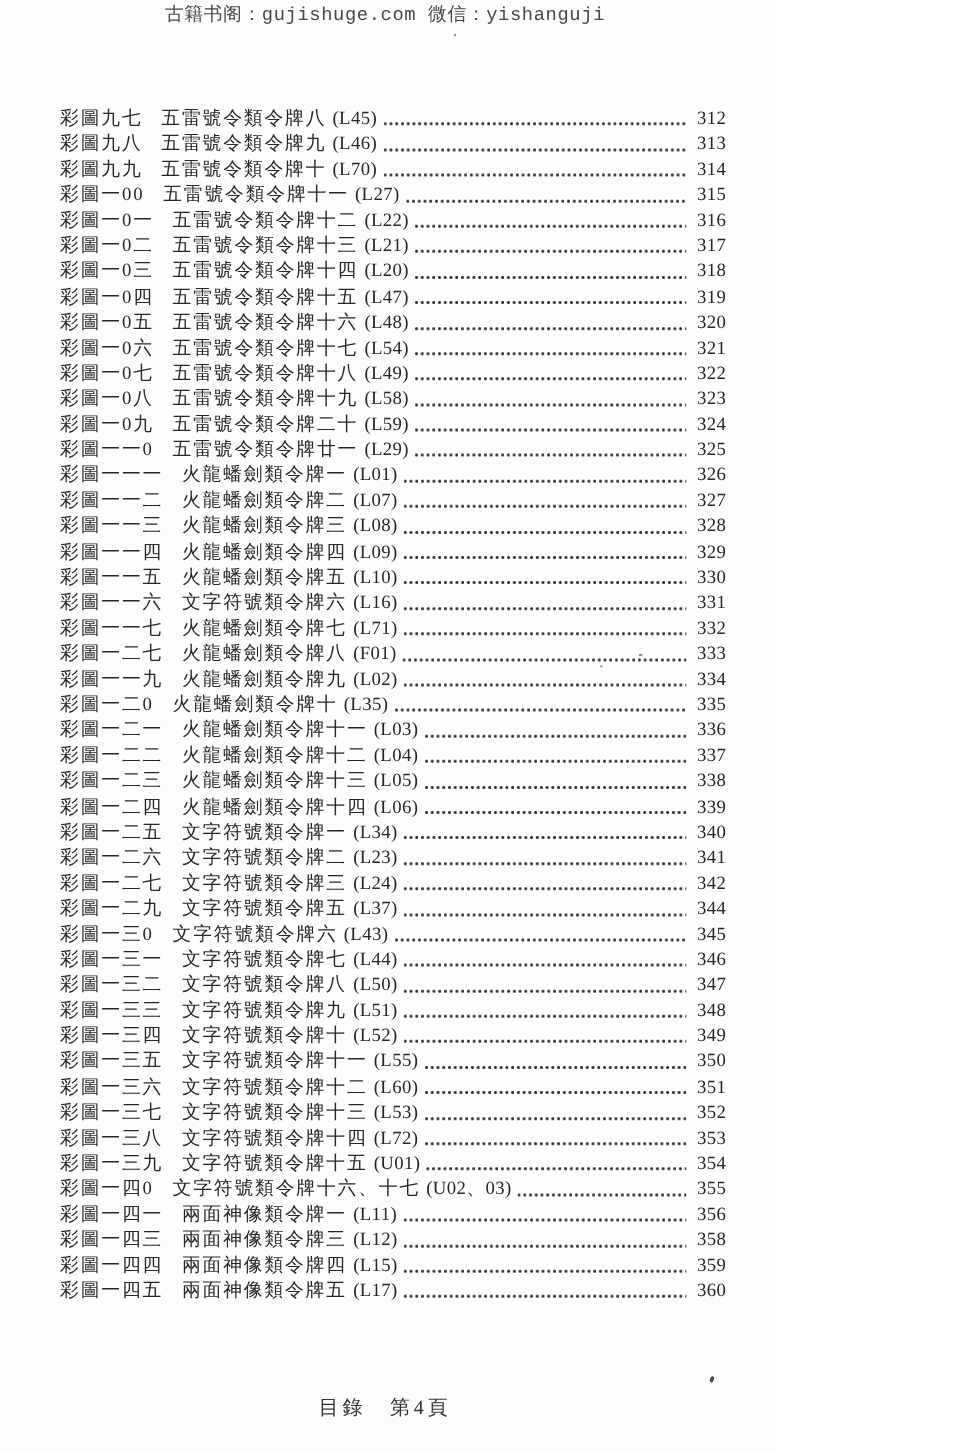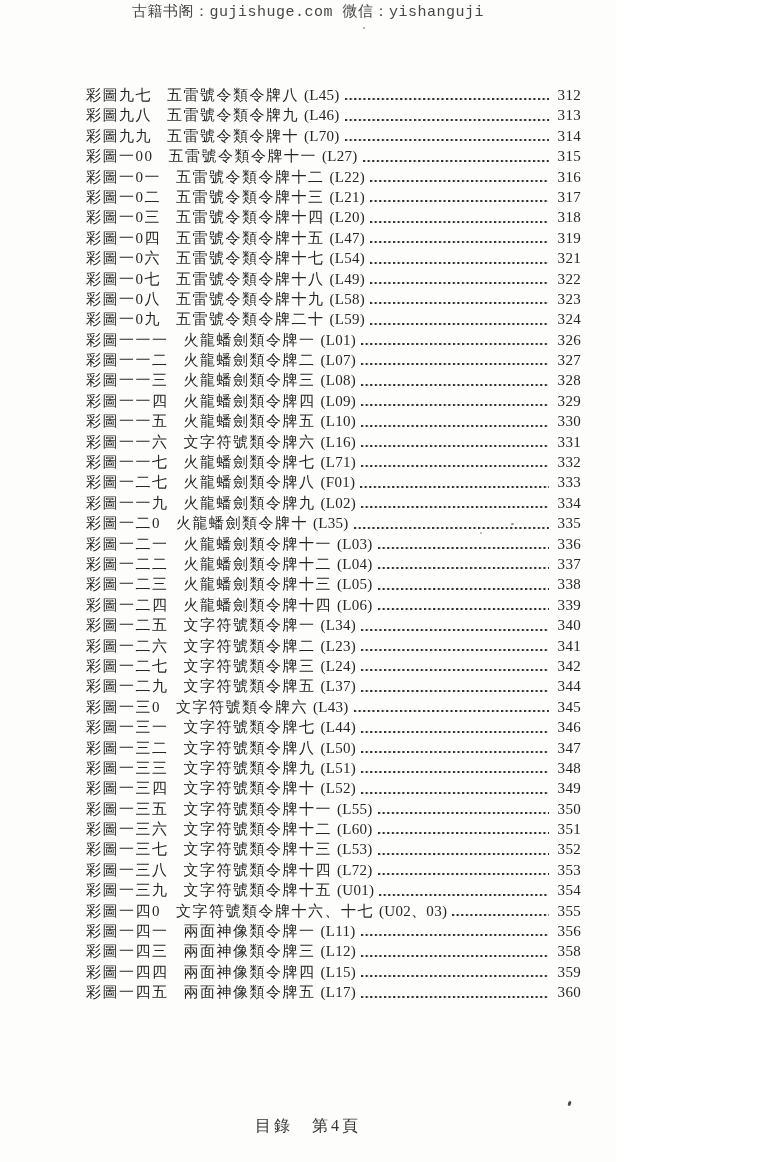--- a/index.html
+++ b/index.html
@@ -34,21 +34,20 @@
     left: 48px;
     right: 35px;
   }
   .toc-row {
     display: flex;
     align-items: center;
     height: 20.4px;
     font-size: 15px;
     line-height: 20.4px;
     white-space: nowrap;
-    margin-left: 38px;
   }
   .toc-label {
     letter-spacing: 1.5px;
     margin-right: 15px;
     flex: 0 0 auto;
   }
   .toc-title {
     letter-spacing: 1.5px;
     flex: 0 0 auto;
   }
@@ -150,20 +149,27 @@
       <span class="toc-page">318</span>
     </div>
       <div class="toc-row">
       <span class="toc-label">彩圖一0四</span>
       <span class="toc-title">五雷號令類令牌十五</span>
       <span class="toc-code">(L47)</span>
       <span class="dot-leader"></span>
       <span class="toc-page">319</span>
     </div>
       <div class="toc-row">
+      <span class="toc-label">彩圖一0五</span>
+      <span class="toc-title">五雷號令類令牌十六</span>
+      <span class="toc-code">(L48)</span>
+      <span class="dot-leader"></span>
+      <span class="toc-page">320</span>
+    </div>
+      <div class="toc-row">
       <span class="toc-label">彩圖一0六</span>
       <span class="toc-title">五雷號令類令牌十七</span>
       <span class="toc-code">(L54)</span>
       <span class="dot-leader"></span>
       <span class="toc-page">321</span>
     </div>
       <div class="toc-row">
       <span class="toc-label">彩圖一0七</span>
       <span class="toc-title">五雷號令類令牌十八</span>
       <span class="toc-code">(L49)</span>
@@ -176,20 +182,27 @@
       <span class="toc-code">(L58)</span>
       <span class="dot-leader"></span>
       <span class="toc-page">323</span>
     </div>
       <div class="toc-row">
       <span class="toc-label">彩圖一0九</span>
       <span class="toc-title">五雷號令類令牌二十</span>
       <span class="toc-code">(L59)</span>
       <span class="dot-leader"></span>
       <span class="toc-page">324</span>
+    </div>
+      <div class="toc-row">
+      <span class="toc-label">彩圖一一0</span>
+      <span class="toc-title">五雷號令類令牌廿一</span>
+      <span class="toc-code">(L29)</span>
+      <span class="dot-leader"></span>
+      <span class="toc-page">325</span>
     </div>
       <div class="toc-row">
       <span class="toc-label">彩圖一一一</span>
       <span class="toc-title">火龍蟠劍類令牌一</span>
       <span class="toc-code">(L01)</span>
       <span class="dot-leader"></span>
       <span class="toc-page">326</span>
     </div>
       <div class="toc-row">
       <span class="toc-label">彩圖一一二</span>

